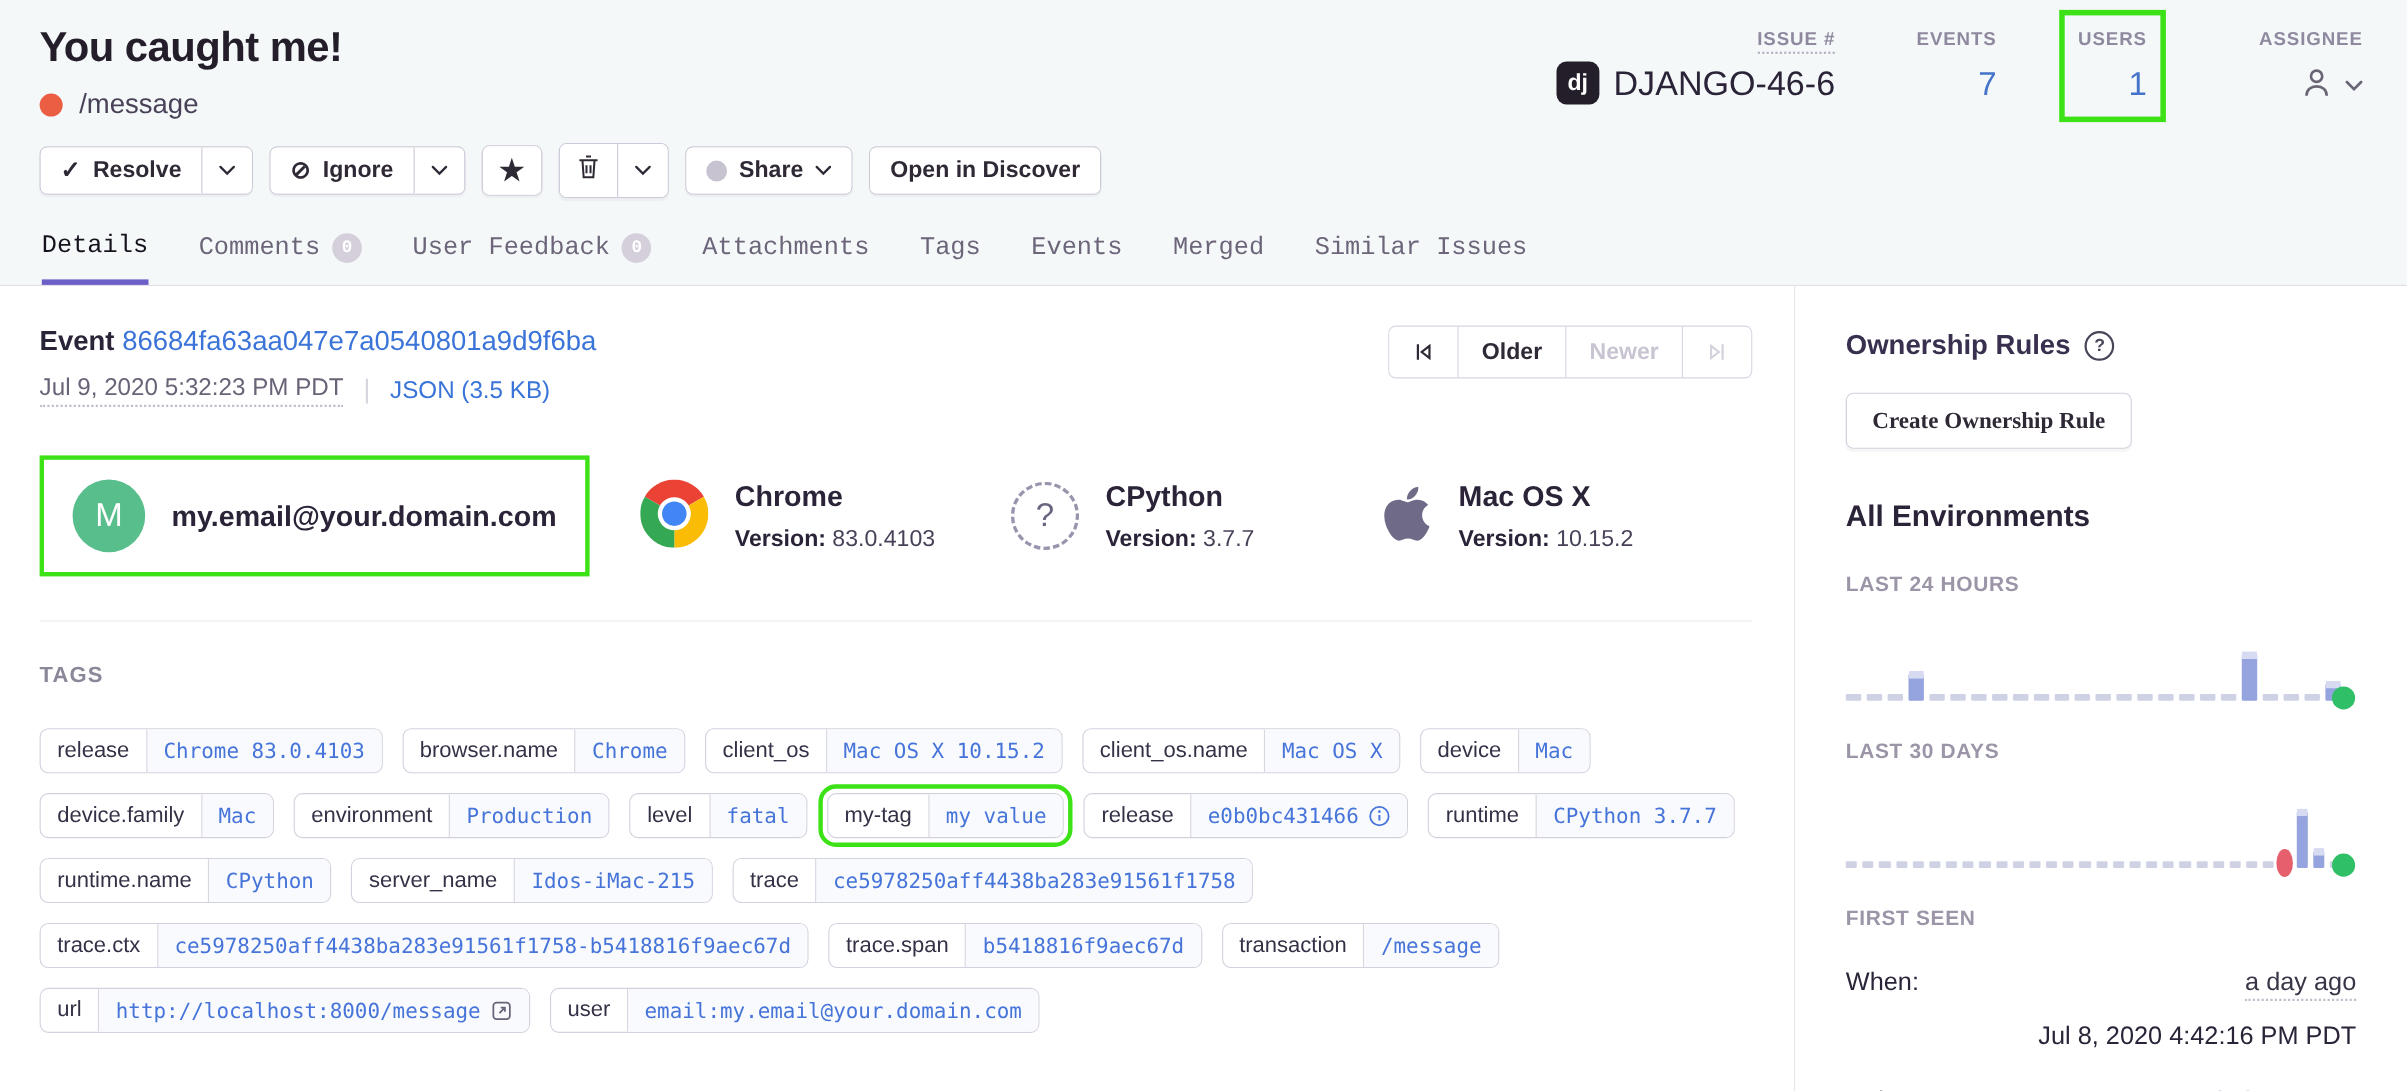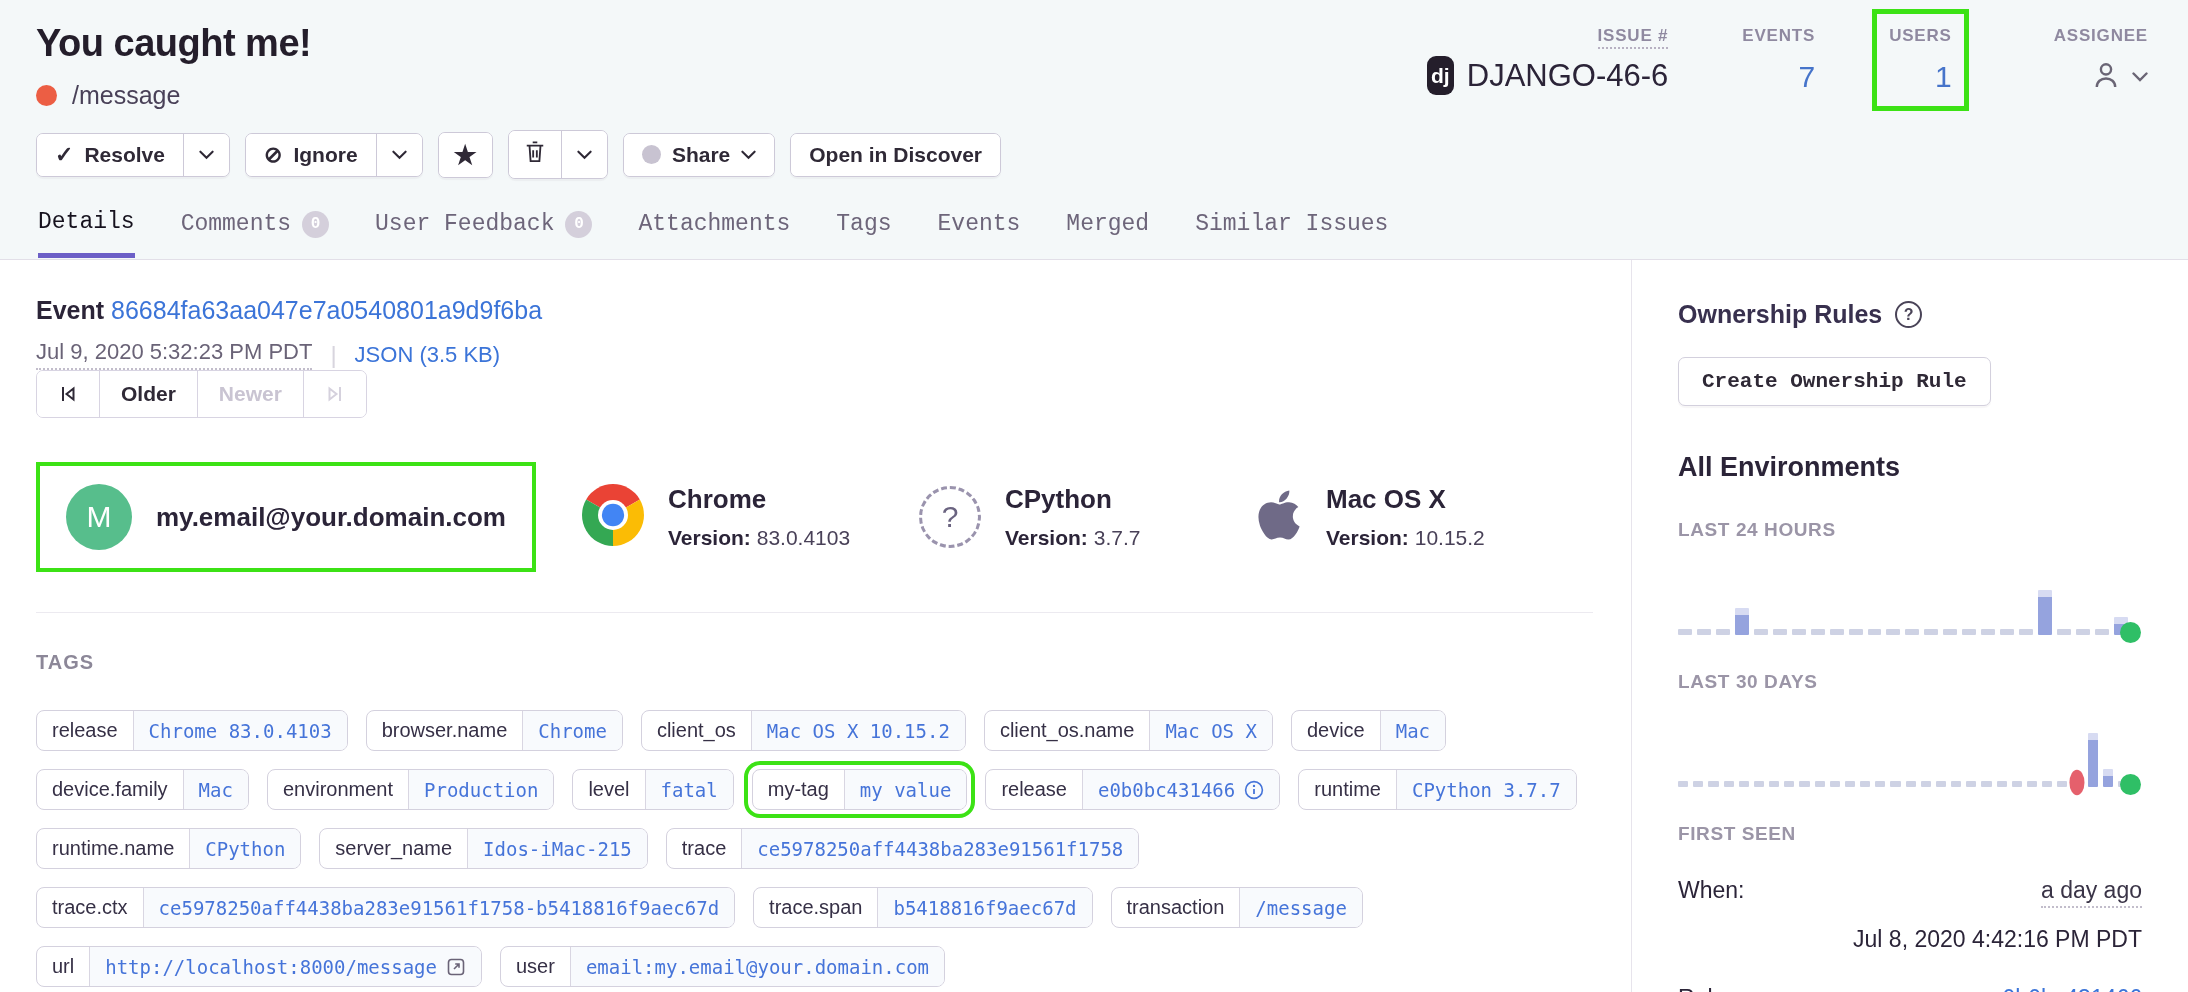--- a/index.html
+++ b/index.html
@@ -18,21 +18,21 @@
   .culprit-row { display:flex; align-items:center; gap:15px; margin-top:16px; }
   .error-dot { width:21px; height:21px; border-radius:50%; background:#ec5e44; flex:0 0 auto; }
   .culprit { font-size:25px; color:#494158; }
 
   .stats { display:flex; align-items:flex-start; margin-top:4px; }
   .stat { text-align:right; margin-left:74px; }
   .stat-label { font-size:17px; font-weight:bold; color:#8f89a0; letter-spacing:0.8px; }
   .dotted-u { border-bottom:2px dotted #b7b1c2; padding-bottom:2px; }
   .stat-value { margin-top:14px; font-size:30px; color:#4674ca; }
   .issue-value { display:flex; align-items:center; gap:13px; color:#2b2438; font-size:31px; margin-top:10px; }
-  .dj-badge { width:27px; height:39px; background:#241e2b; color:#fff; border-radius:9px;
+  .dj-badge { width:39px; height:39px; background:#241e2b; color:#fff; border-radius:9px;
               font-weight:bold; font-size:21px; display:flex; align-items:center; justify-content:center; }
   .stat.users { outline:5px solid #3ce215; outline-offset:12px; margin-right:28px; }
   .assignee-value { display:flex; align-items:center; justify-content:flex-end; gap:9px; margin-top:12px; color:#6a6575; }
 
   .actions { display:flex; gap:15px; margin-top:20px; align-items:center; }
   .btn-group { display:inline-flex; border:1px solid #cdc9d8; border-radius:7px; background:#fff;
                overflow:hidden; box-shadow:0 2px 1px rgba(40,30,60,0.04); }
   .btn { padding:9px 18px; font-size:21px; font-weight:600; color:#2f2936; display:flex;
          align-items:center; gap:11px; background:#fff; border:none; font-family:inherit; }
   .btn + .btn { border-left:1px solid #cdc9d8; }
@@ -45,21 +45,21 @@
   .tab { font-size:23px; color:#6d657a; padding-bottom:18px; display:flex; gap:11px; align-items:center;font-family:Liberation Mono, monospace; }
   .tab.active { color:#16121e; border-bottom:5px solid #6c5fc7; margin-bottom:-1px; }
   .badge { min-width:27px; height:27px; padding:0 4px; border-radius:14px; background:#d4cfdb; color:#fff;
            font-size:16px; font-weight:bold; display:flex; align-items:center; justify-content:center; }
 
   
   .content { display:flex; height:732px; }
   .main { width:1632px; flex:0 0 1632px; border-right:1px solid #e7e4ec; padding:36px 38px 0 36px; }
   .sidebar { flex:1; padding:40px 46px 0 46px; }
 
-  .event-header { display:flex; justify-content:center; align-items:flex-start;flex-direction:column; }
+  .event-header { display:flex; justify-content:space-between; align-items:flex-start; }
   .event-title { font-size:25px; font-weight:bold; color:#2b2438; }
   .event-link { color:#3b74d8; font-weight:normal; text-decoration:none; }
   .event-meta { margin-top:14px; font-size:22px; color:#6a6377; display:flex; gap:18px; align-items:center; }
   .event-date { border-bottom:2px dotted #c2bdcb; padding-bottom:3px; }
   .meta-sep { color:#d8d5de; font-size:24px; }
   .link-blue { color:#3b74d8; text-decoration:none; }
 
   .pagination { display:inline-flex; border:1px solid #d8d4e2; border-radius:7px; background:#fff; overflow:hidden; }
   .page-btn { padding:11px 21px; font-size:21px; font-weight:600; color:#2f2936; background:#fff;
               border:none; display:flex; align-items:center; font-family:inherit; }
@@ -87,21 +87,21 @@
   .tag-key { padding:8px 15px; color:#363046; display:flex; align-items:center; }
   .tag-val { padding:8px 15px; border-left:1px solid #d9d6e2; background:#f8fafd; color:#4674d9;
              font-family:"DejaVu Sans Mono", monospace; font-size:19px; text-decoration:none;
              display:flex; gap:9px; align-items:center; }
 
   
   .side-h { font-size:25px; font-weight:bold; color:#38304e; display:flex; gap:13px; align-items:center; }
   .q-help { width:27px; height:27px; border:2px solid #4a4458; border-radius:50%; font-size:16px;
             font-weight:bold; color:#4a4458; display:flex; align-items:center; justify-content:center; }
   .create-btn { margin-top:28px; padding:12px 23px; font-size:21px; font-weight:600; color:#2f2936;
-                border:1px solid #d3d0dd; border-radius:7px; background:#fff; font-family:Liberation Mono, monospace;
+                border:1px solid #d3d0dd; border-radius:7px; background:#fff; font-family:Liberation Serif, serif;
                 box-shadow:0 2px 1px rgba(40,30,60,0.04); }
   .env-h { margin-top:46px; font-size:27px; font-weight:bold; color:#2b2438; }
   .side-label { margin-top:36px; font-size:19px; font-weight:bold; color:#9b95a7; letter-spacing:0.6px; }
   .spark { margin-top:30px; height:64px; position:relative; display:flex; align-items:flex-end; gap:5px; margin-right:14px; }
   .slot { flex:1; border-radius:1px; }
   .slot.dash { height:6px; background:#ced2e4; }
   .slot.bar { background:#95a3de; border-top:7px solid #d7dbf2; }
   .slot.reddot { height:17px; background:#e5606c; border-radius:50%; transform:scale(1.5); margin-bottom:-4px; }
   .dot-end { position:absolute; right:-13px; bottom:-8px; width:21px; height:21px; border-radius:50%; background:#2fbf66; }
   .kv { display:flex; justify-content:space-between; align-items:baseline; margin-top:32px; font-size:23px; color:#2b2438; }

